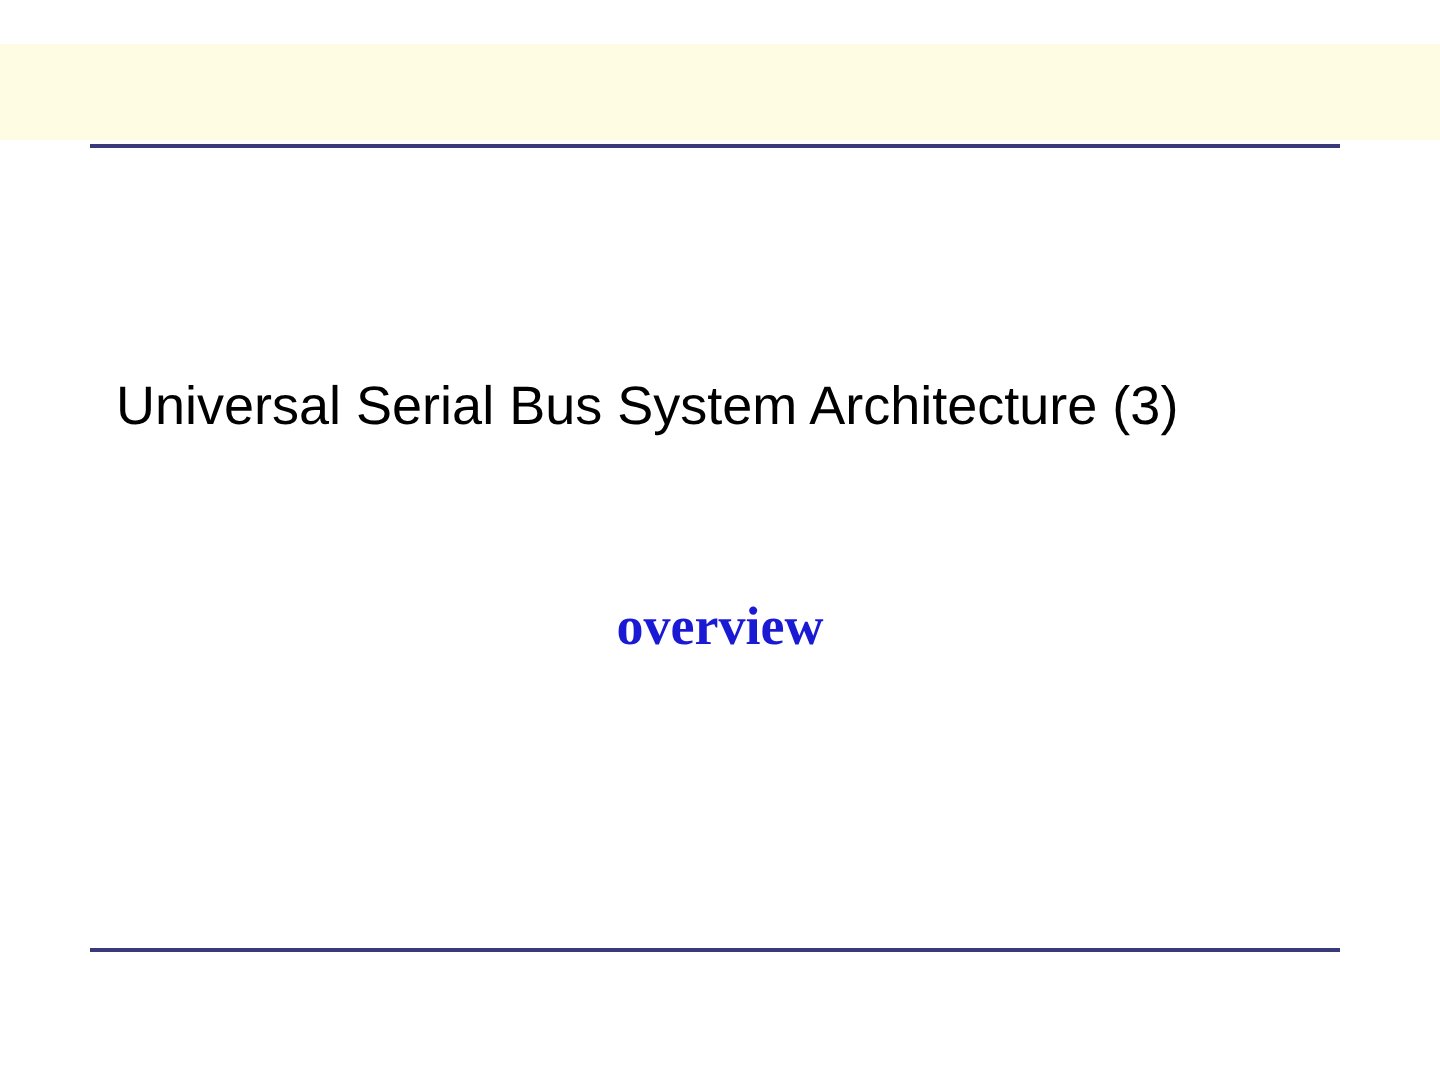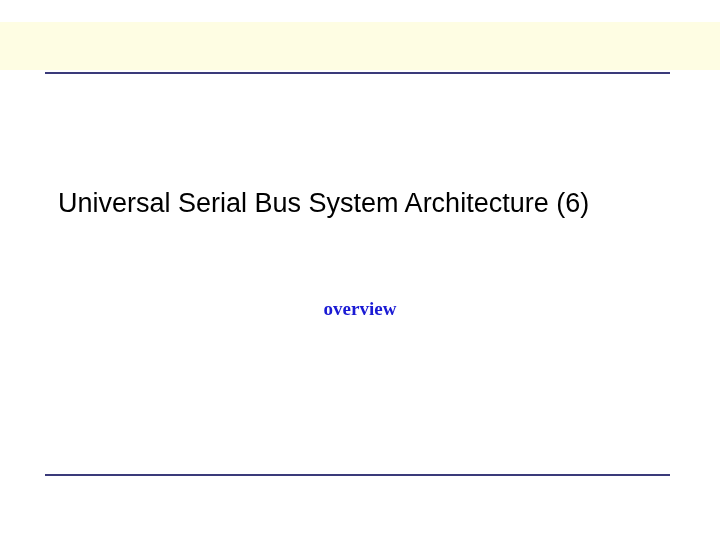--- a/index.html
+++ b/index.html
@@ -38,37 +38,37 @@
       font-size: 27px;
       color: #000000;
       font-weight: normal;
     }
     .subtitle {
       position: absolute;
       top: 298px;
       left: 0;
       width: 100%;
       text-align: center;
-      font-size: 19px;
+      font-size: 27px;
       font-weight: bold;
       color: #1a1ad4;
       font-family: "Times New Roman", Times, serif;
     }
     .bottom-rule {
       position: absolute;
       top: 474px;
       left: 45px;
       right: 50px;
       height: 2px;
       background: #3a3a7a;
     }
   </style>
 </head>
 <body>
 
 <div class="top-band"></div>
 <div class="top-rule"></div>
 
-<div class="title">Universal Serial Bus System Architecture (6)</div>
+<div class="title">Universal Serial Bus System Architecture (3)</div>
 
 <div class="subtitle">overview</div>
 
 <div class="bottom-rule"></div>
 
 </body></html>

